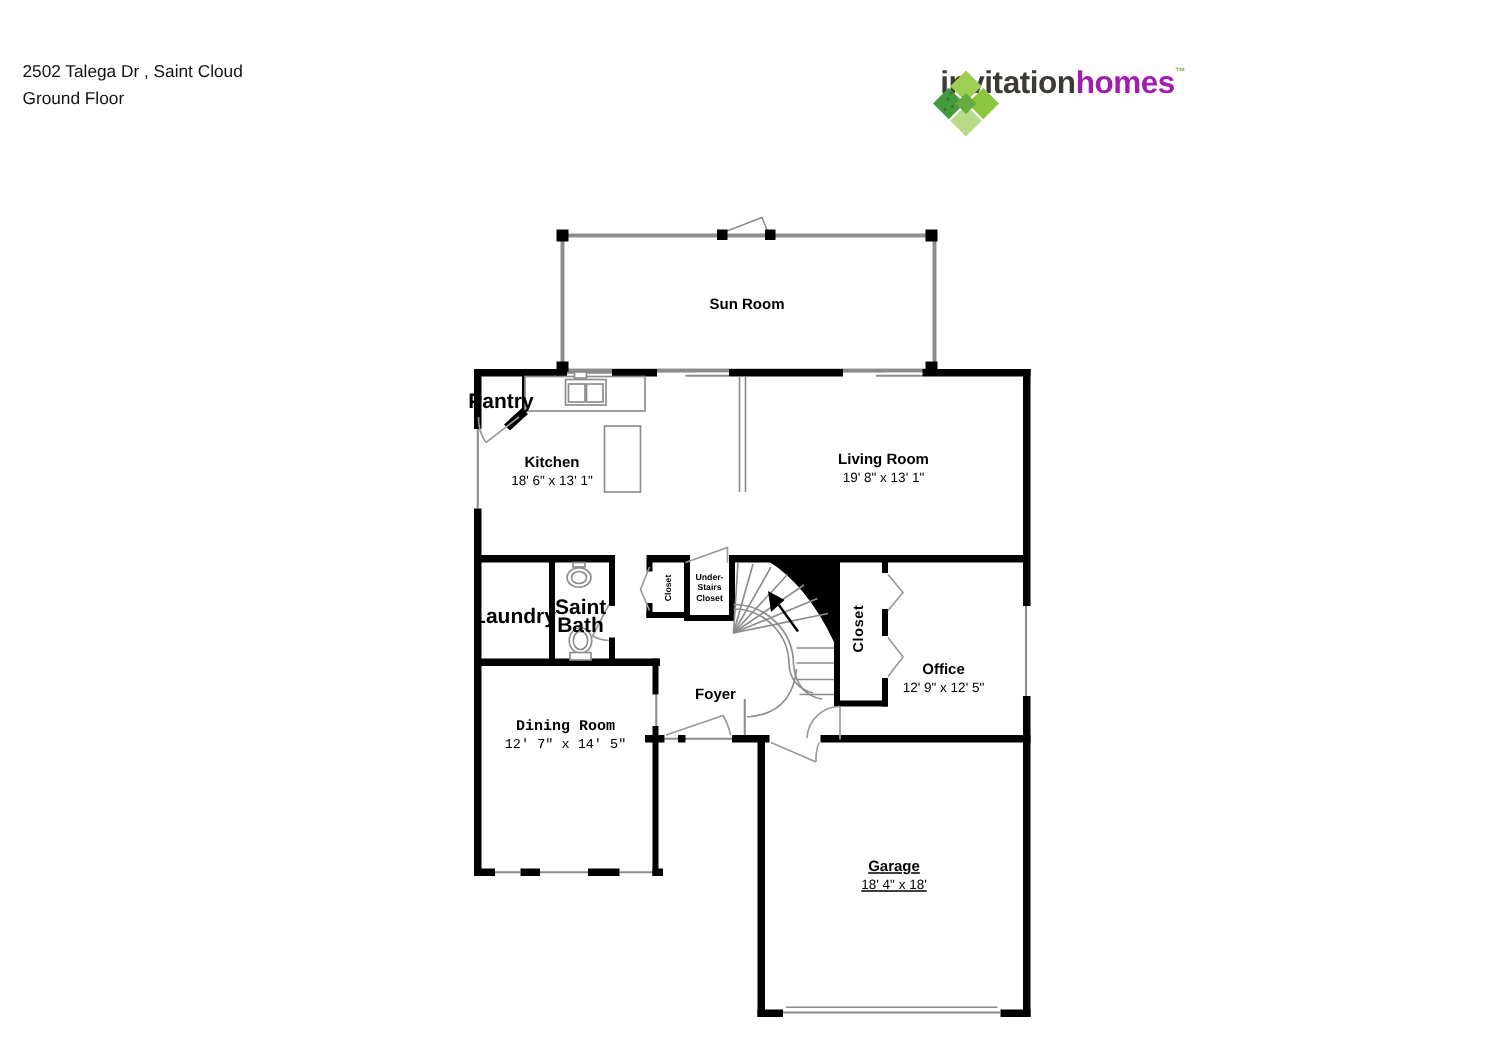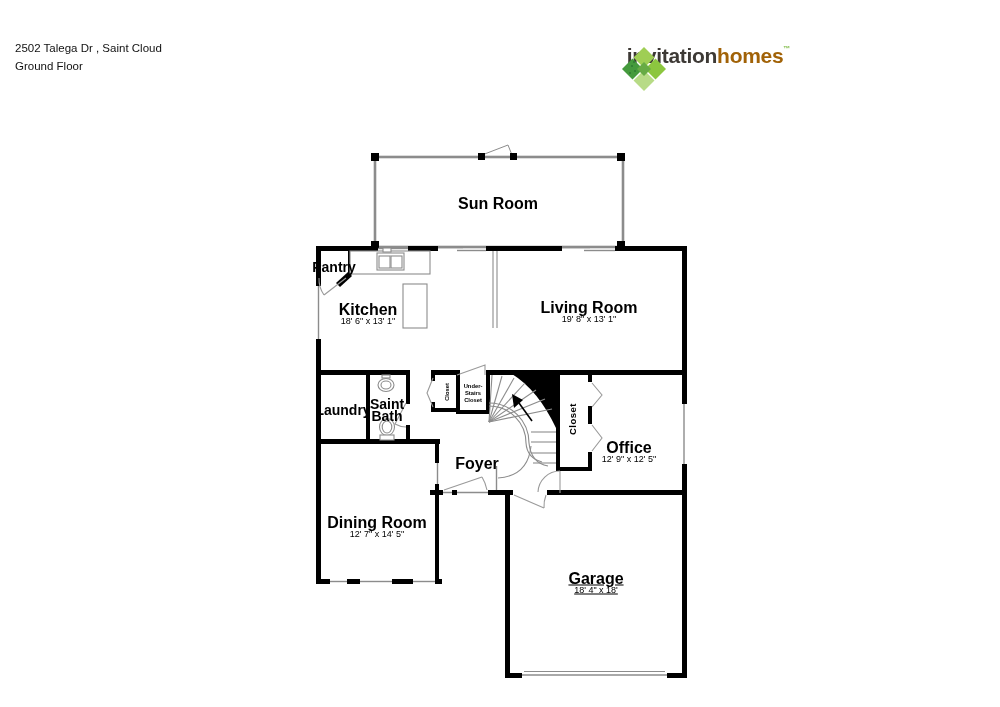--- a/index.html
+++ b/index.html
@@ -3,26 +3,26 @@
 <meta charset="utf-8">
 <style>
   html,body{margin:0;padding:0;background:#fff;}
   #page{position:relative;width:812px;height:707px;background:#fff;overflow:hidden;
         font-family:"Liberation Sans", sans-serif;color:#000;margin-top:26px;}
   
   .hdr{position:absolute;left:15px;top:13px;font-size:11.5px;line-height:18px;color:#111;}
   .logo{position:absolute;right:22px;top:18px;display:flex;align-items:center;}
   .logo-text{font-size:21px;font-weight:bold;letter-spacing:-0.3px;margin-left:8px;}
   .logo-word1{color:#3d3935;}
-  .logo-word2{color:#a16207;text-align:right;}
+  .logo-word2{color:#a21caf;text-align:right;}
   .logo-tm{font-size:7px;color:#7cb942;vertical-align:top;line-height:10px;}
   
   .lbl{position:absolute;transform:translate(-50%,-50%);text-align:center;white-space:nowrap;}
   .lbl.vert{transform:translate(-50%,-50%) rotate(-90deg);}
-  .rn{font-weight:bold;font-size:16px;line-height:12px;}
+  .rn{font-weight:bold;font-size:10px;line-height:12px;}
   .rd{font-size:9px;line-height:11px;}
   .sm .rn{font-size:14px;}
   .tiny{white-space:normal;width:30px;}
   .tiny .rn{font-size:5.8px;line-height:7px;}
   .tinyv .rn{font-size:5.8px;line-height:7px;}
   .closet-big .rn{font-size:9.5px;letter-spacing:0.5px;}
   .wrap2{white-space:normal;width:34px;}
   
   .disc{position:absolute;left:30px;font-size:7.8px;color:#a7aab6;line-height:13px;}
   svg{position:absolute;left:0;top:0;}
@@ -228,21 +228,21 @@
   <div class="lbl vert closet-big" style="left:573px;top:393px;">
     <div class="rn">Closet</div>
   </div>
   <div class="lbl" style="left:477px;top:438px;text-align:right;">
     <div class="rn">Foyer</div>
   </div>
   <div class="lbl" style="left:629px;top:427px;">
     <div class="rn">Office</div>
     <div class="rd">12' 9" x 12' 5"</div>
   </div>
-  <div class="lbl" style="left:377px;top:502px;">
+  <div class="lbl" style="left:377px;top:465px;font-family:Liberation Mono, monospace;">
     <div class="rn">Dining Room</div>
     <div class="rd">12' 7" x 14' 5"</div>
   </div>
   <div class="lbl" style="left:596px;top:558px;text-decoration:underline;">
     <div class="rn">Garage</div>
     <div class="rd">18' 4" x 18'</div>
   </div>
 
 
 </div>

